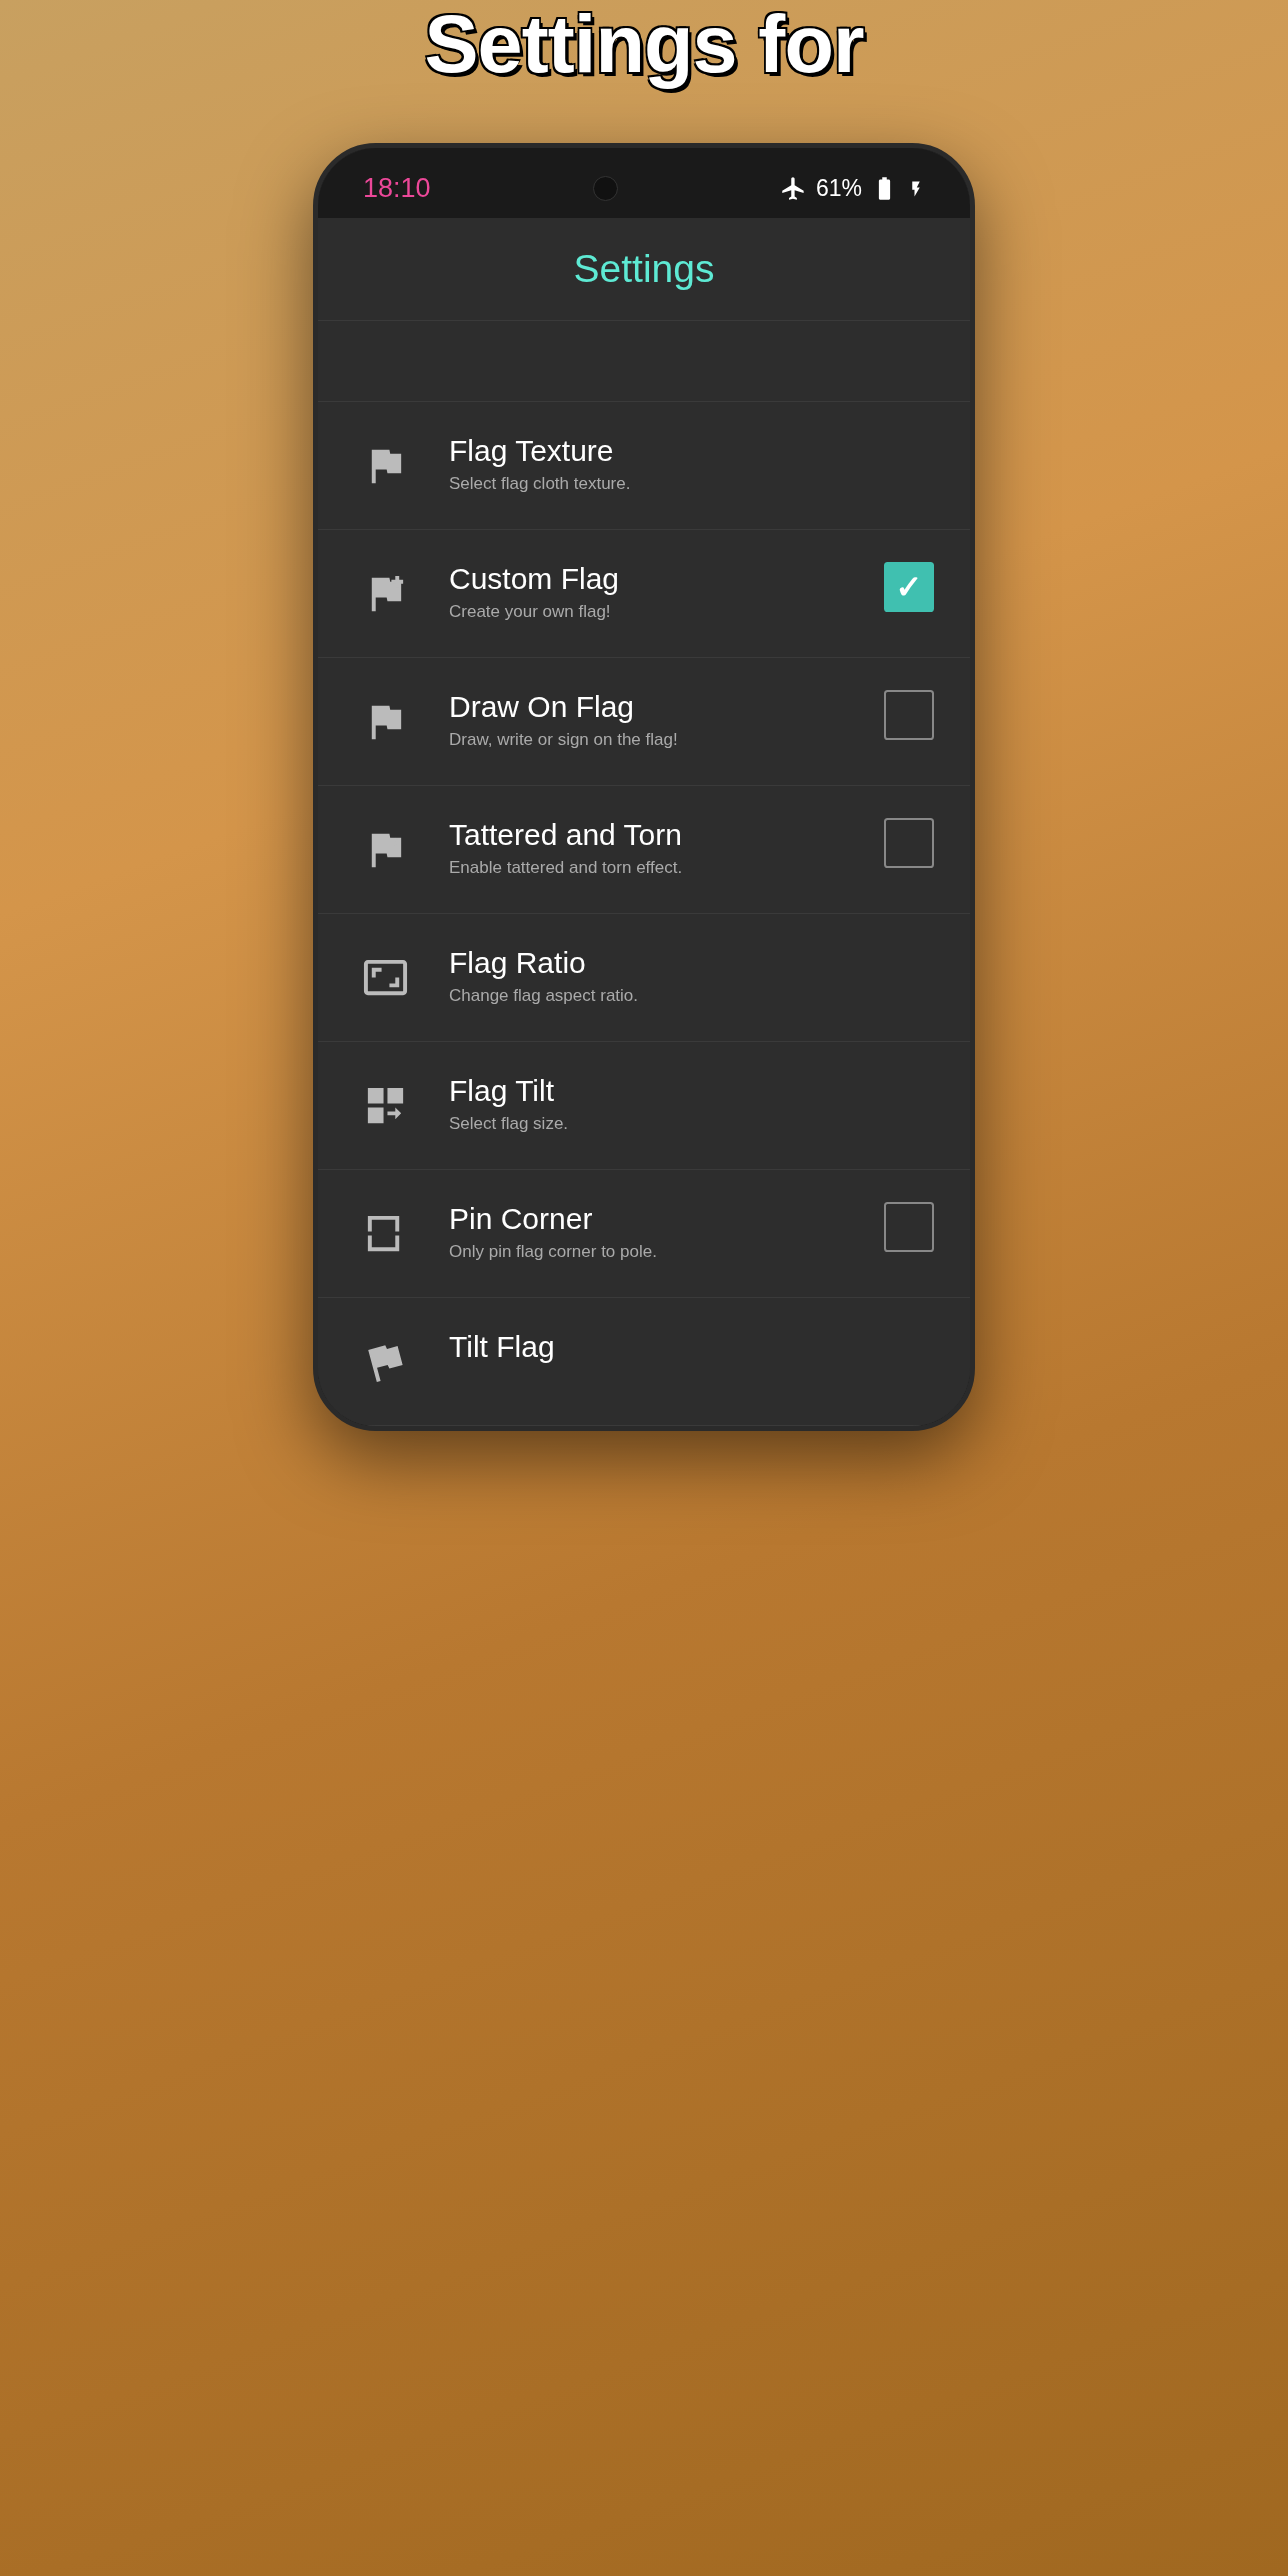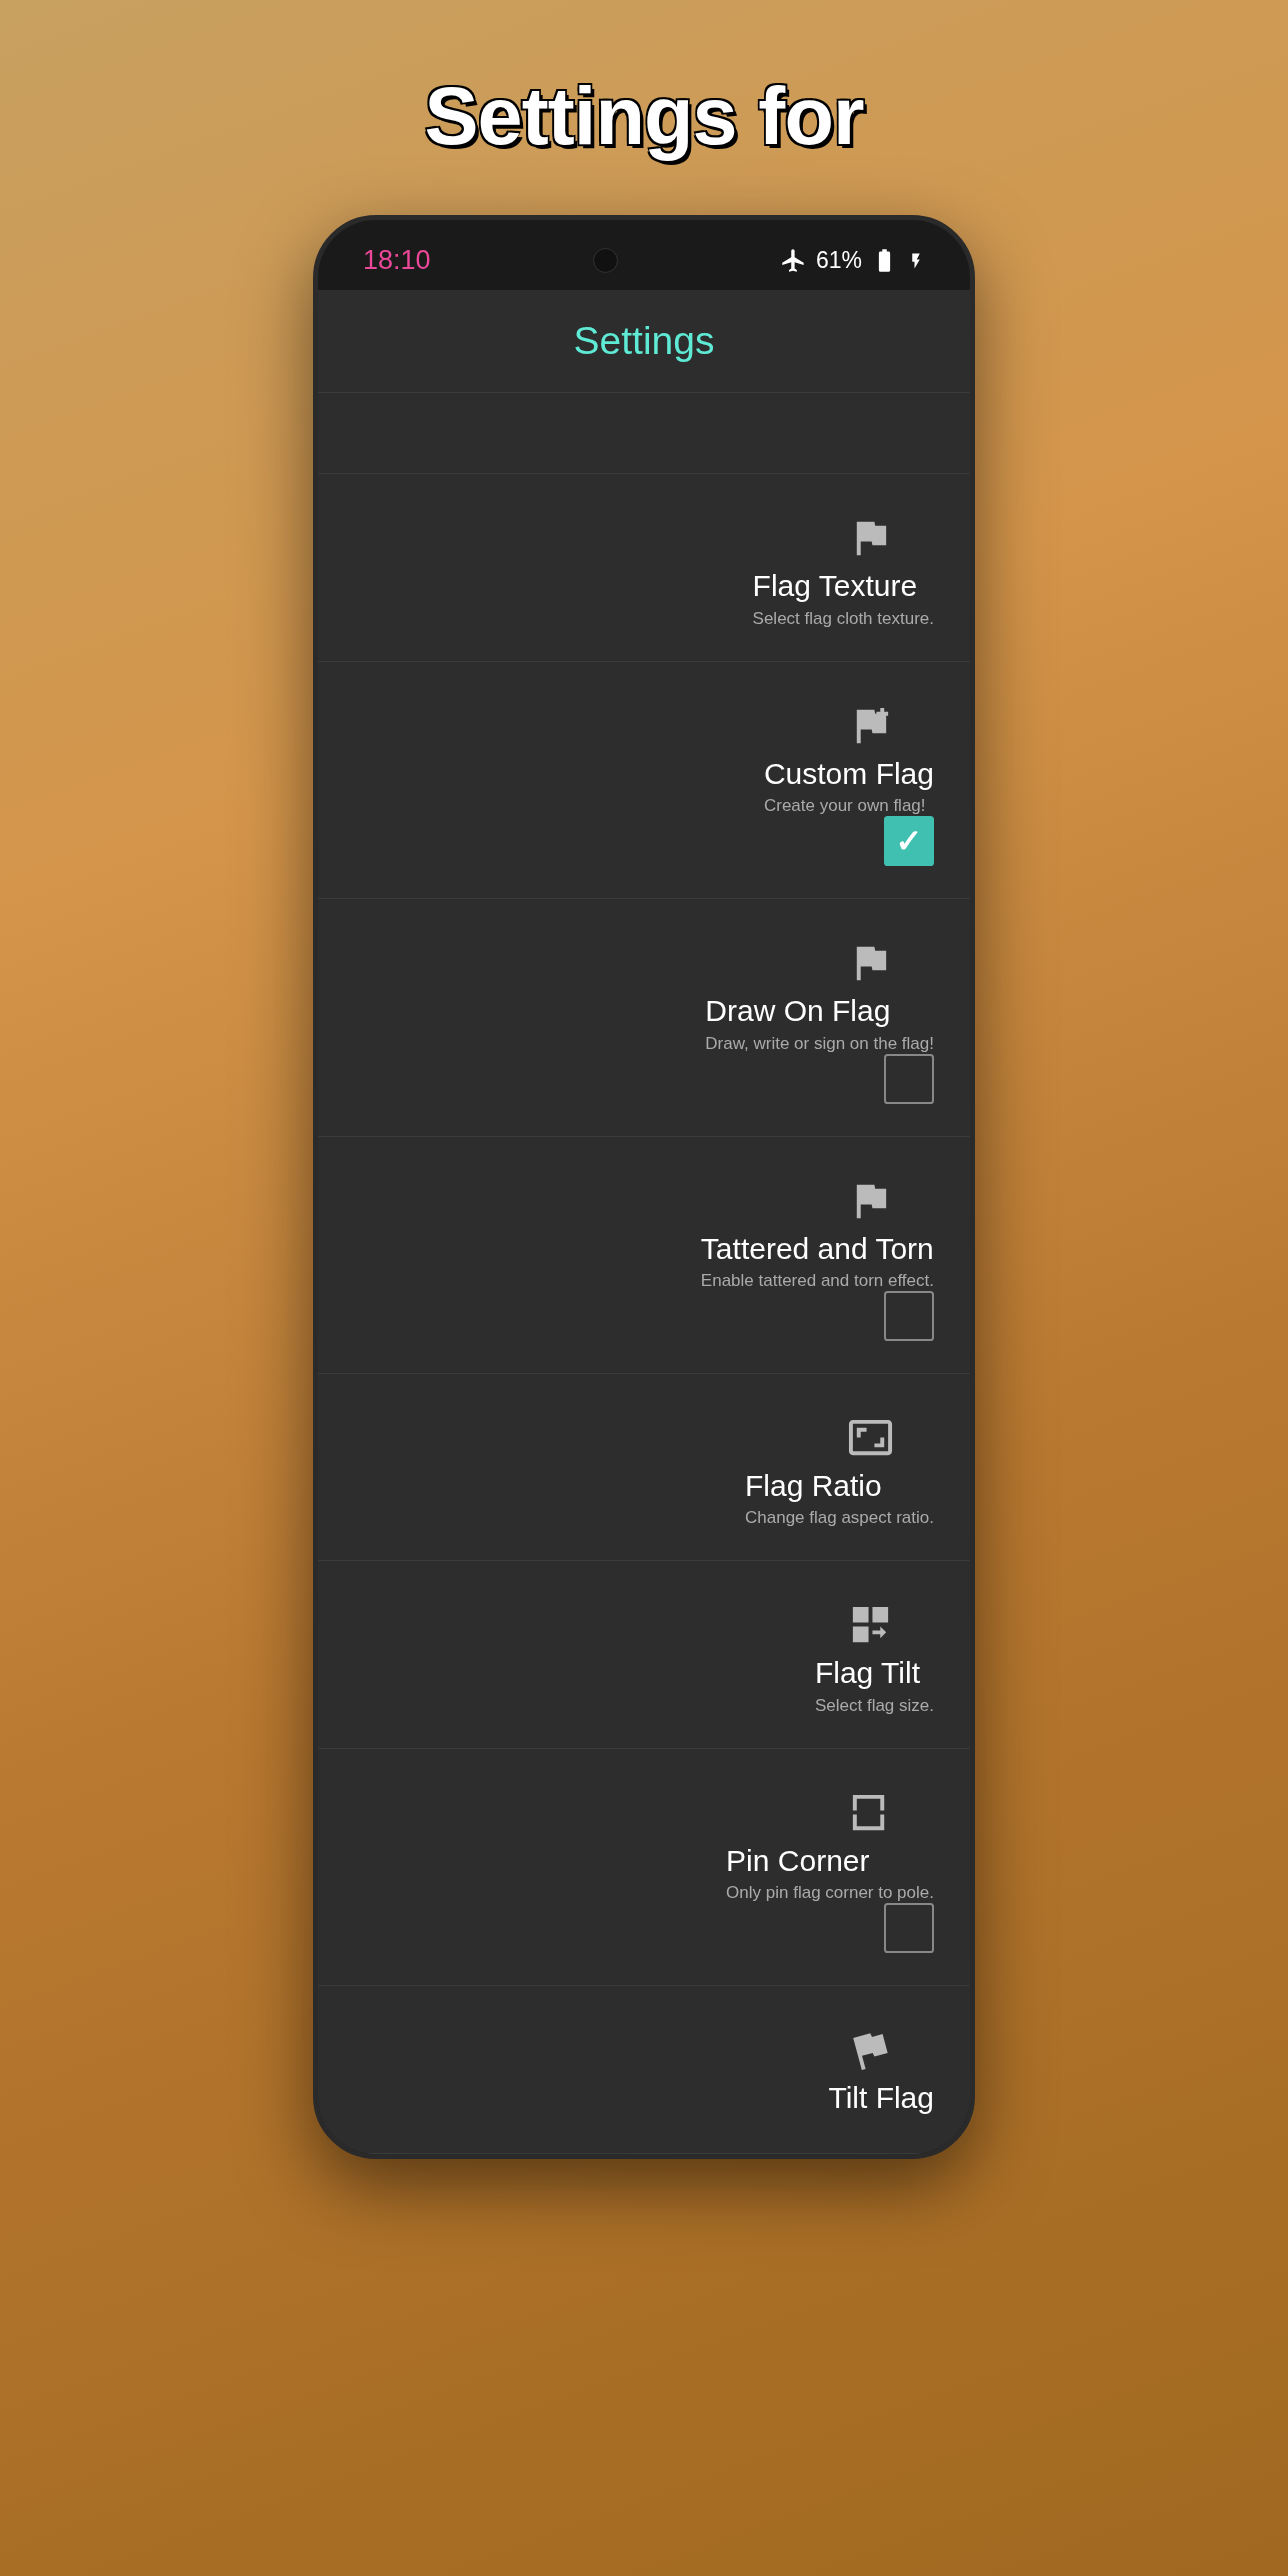--- a/index.html
+++ b/index.html
@@ -13,21 +13,20 @@
       align-items: center;
       font-family: 'Arial', sans-serif;
       overflow: hidden;
     }
 
     .page-title {
       color: #fff;
       font-size: 81px;
       font-weight: 900;
       text-align: center;
-      margin-top: 72px;
       line-height: 1.1;
       text-shadow: 3.6px 3.6px 0 #000, -1.8px -1.8px 0 #000, 1.8px -1.8px 0 #000, -1.8px 1.8px 0 #000;
       letter-spacing: -0.9px;
       padding: 0 54px;
     }
 
     .phone-container {
       width: 662px;
       margin-top: 54px;
       position: relative;
@@ -125,26 +124,25 @@
 
     
     .section-empty {
       height: 81px;
       background: #2d2d2d;
       border-bottom: 0.9px solid #3a3a3a;
     }
 
     .settings-item {
       display: flex;
-      align-items: flex-end;
+      align-items: flex-start;
       padding: 32px 36px;
       border-bottom: 0.9px solid #3a3a3a;
       background: #2d2d2d;
       min-height: 116px;
-      flex-direction: column;
     }
 
     .item-icon {
       width: 63px;
       height: 63px;
       display: flex;
       align-items: center;
       justify-content: center;
       margin-right: 32px;
       flex-shrink: 0;

